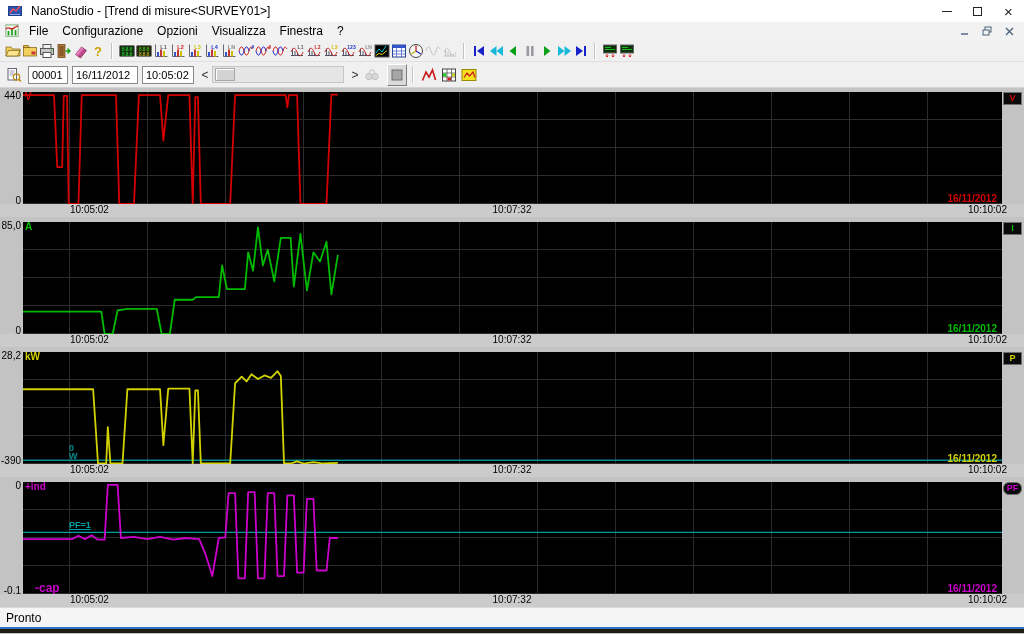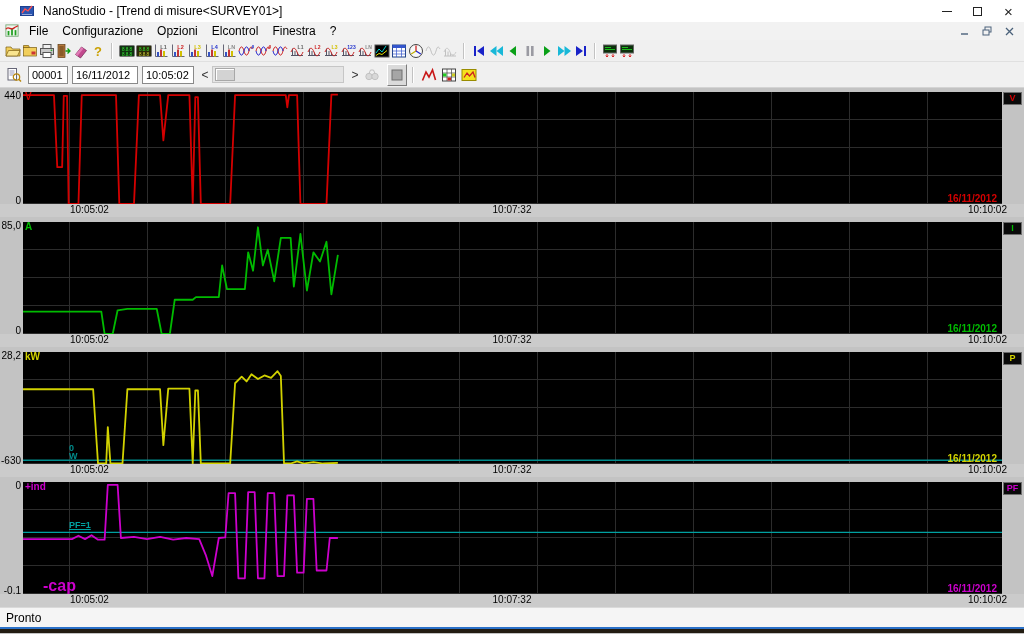--- a/index.html
+++ b/index.html
@@ -1,20 +1,20 @@
 <!DOCTYPE html>
 <html><head>
 <meta charset="utf-8">
 <style>
   *{margin:0;padding:0;box-sizing:border-box}
   html,body{width:1024px;height:634px;overflow:hidden}
   body{font-family:"Liberation Sans",sans-serif;background:#c3c3c3;color:#000}
 
   
-  .titlebar{height:22px;background:#ffffff;display:flex;align-items:center;padding:0 0 0 19px;font-size:12px}
+  .titlebar{height:22px;background:#ffffff;display:flex;align-items:center;padding:0 0 0 7px;font-size:12px}
   .title-icon{width:16px;height:16px;display:inline-flex}
   .title-text{margin-left:8px;white-space:nowrap}
   .win-btns{margin-left:auto;display:flex;height:100%}
   .wbtn{width:31px;height:100%;display:flex;align-items:center;justify-content:center;color:#222}
   .glyph-min{width:10px;border-top:1px solid #222;display:inline-block}
   .glyph-max{width:9px;height:9px;border:1px solid #222;display:inline-block}
   .glyph-close{font-size:15px;line-height:1}
 
   .menubar{height:18px;background:#f2f2f2;display:flex;align-items:center;font-size:12px;padding-left:4px}
   .menu-icon{width:16px;height:14px;display:inline-flex;margin-right:2px}
@@ -44,21 +44,21 @@
   .ygutter{width:23px;position:relative;font-size:10px;flex:none}
   .ytop{position:absolute;top:-2px;right:2px;white-space:nowrap}
   .ybot{position:absolute;bottom:-2px;right:2px;white-space:nowrap}
   .plot{flex:1 1 auto;position:relative;background:#000;
         background-image:
           repeating-linear-gradient(to bottom, transparent 0, transparent 27px, #2c2c2c 27px, #2c2c2c 28px),
           repeating-linear-gradient(to right,  transparent 0, transparent 77px, #2c2c2c 77px, #2c2c2c 78px);
         background-position:0 0,-31px 0}
   svg.trace{position:absolute;left:0;top:0;width:100%;height:100%}
   .unit{position:absolute;top:-1px;left:2px;font-size:10px;font-weight:bold}
-  .inner-bottom{position:absolute;bottom:-1px;left:20px;font-size:16px;font-weight:bold}
+  .inner-bottom{position:absolute;bottom:-1px;left:12px;font-size:12px;font-weight:bold}
   .pdate{position:absolute;bottom:0;right:5px;font-size:10px;font-weight:bold}
   .ref-label{position:absolute;font-size:9px;line-height:8px;font-weight:bold}
   .ref-kw{left:46px;bottom:4px}
   .ref-pf{left:46px;top:39px}
   .rgutter{width:22px;position:relative;flex:none}
   .badge{position:absolute;top:0;left:1px;width:19px;height:13px;background:#0a0a0a;border:1px solid #6e6e6e;font-size:9px;font-weight:bold;text-align:center;line-height:11px}
   .taxis{height:13px;background:#cbcbcb;position:relative;font-size:10px}
   .t0{position:absolute;left:70px;top:0}
   .t1{position:absolute;left:50%;top:0;transform:translateX(-50%)}
   .t2{position:absolute;right:17px;top:0}
@@ -105,21 +105,21 @@
         <rect x="3" y="8" width="2" height="5" fill="#22a022"></rect>
         <rect x="7" y="5" width="2" height="8" fill="#22a022"></rect>
         <rect x="11" y="7" width="2" height="6" fill="#22a022"></rect>
         <path d="M1 6C4 1 7 9 11 4l4-2" stroke="#d02020" fill="none" stroke-width="1.4"></path>
       </svg>
   </span>
   <span id="menu-items" style="display:flex;height:100%">
       <span class="menu-item">File</span>
       <span class="menu-item">Configurazione</span>
       <span class="menu-item">Opzioni</span>
-      <span class="menu-item">Elcontrol</span>
+      <span class="menu-item">Visualizza</span>
       <span class="menu-item">Finestra</span>
       <span class="menu-item">?</span>
     </span>
   <span class="mdi-btns">
     <span class="mdi-btn">
         <svg width="10" height="10" viewBox="0 0 10 10">
           <path d="M1 8h7" stroke="#4a617a" stroke-width="1.4"></path>
         </svg>
       </span>
     <span class="mdi-btn">
@@ -488,21 +488,21 @@
       <span class="t0">10:05:02</span>
       <span class="t1">10:07:32</span>
       <span class="t2">10:10:02</span>
     </div>
   </div>
 
   <div class="chart-block">
     <div class="chart-row">
       <div class="ygutter">
         <span class="ytop">28,2</span>
-        <span class="ybot">-630</span>
+        <span class="ybot">-390</span>
       </div>
       <div class="plot">
         <svg class="trace" viewBox="0 0 980 112" preserveAspectRatio="none">
             <line x1="0" y1="108.21" x2="980" y2="108.21" stroke="#008b8b" stroke-width="1.4" vector-effect="non-scaling-stroke"></line>
             <polyline points="0.0,37.27 70.2,37.27 75.1,111.52 83.3,111.52 84.9,75.15 87.5,111.52 99.6,111.52 104.5,37.27 137.2,37.27 140.5,93.18 145.4,36.67 166.6,36.67 169.9,111.52 172.5,38.48 175.1,38.48 178.0,111.52 207.4,111.52 212.3,31.26 218.9,24.65 223.8,29.46 228.7,22.24 235.2,27.05 241.7,23.45 248.3,25.85 254.8,19.24 258.1,24.05 261.3,111.52 267.9,111.52 274.4,109.41 280.9,111.52 290.7,110.02 300.5,111.52 315.2,110.92" fill="none" stroke="#d2d200" stroke-width="1.8" stroke-linejoin="round" vector-effect="non-scaling-stroke"></polyline>
           </svg>
         <span class="unit series-colored" style="color: rgb(210, 210, 0);">kW</span>
         <span class="ref-label ref-kw ref-colored" style="color: rgb(0, 139, 139);">
           <span style="display:block">0</span>
           <span style="display:block">W</span>
@@ -530,21 +530,21 @@
         <svg class="trace" viewBox="0 0 980 112" preserveAspectRatio="none">
             <line x1="0" y1="50.40" x2="980" y2="50.40" stroke="#00a0a0" stroke-width="1.4" vector-effect="non-scaling-stroke"></line>
             <polyline points="0.0,57.12 49.0,57.12 55.5,53.76 62.1,57.12 68.6,53.20 75.1,57.68 81.7,57.68 84.9,2.80 94.7,2.80 98.0,56.00 111.1,54.88 124.1,57.12 137.2,54.88 150.3,57.68 163.3,56.00 176.4,57.12 182.9,72.80 189.5,94.08 196.0,56.00 202.5,55.44 205.8,11.20 212.3,11.20 215.6,96.32 222.1,96.32 225.4,10.08 231.9,10.08 235.2,96.32 241.7,96.32 245.0,11.20 251.5,11.20 254.8,94.08 261.3,94.08 264.6,13.44 271.1,13.44 274.4,90.72 280.9,90.72 284.2,16.80 290.7,16.80 294.0,88.48 303.8,88.48 307.1,56.00 315.2,56.00" fill="none" stroke="#cc00cc" stroke-width="1.8" stroke-linejoin="round" vector-effect="non-scaling-stroke"></polyline>
           </svg>
         <span class="unit series-colored" style="color: rgb(204, 0, 204);">+ind</span>
         <span class="inner-bottom series-colored" style="color: rgb(204, 0, 204);">-cap</span>
         <span class="ref-label ref-pf ref-colored" style="color: rgb(0, 160, 160); text-decoration: underline;">PF=1</span>
         <span class="pdate series-colored" style="color: rgb(204, 0, 204);">16/11/2012</span>
       </div>
       <div class="rgutter">
-        <span class="badge" style="color: rgb(204, 0, 204);">PF</span>
+        <span class="badge" style="color: rgb(204, 0, 204); border-radius: 6px;">PF</span>
       </div>
     </div>
     <div class="taxis">
       <span class="t0">10:05:02</span>
       <span class="t1">10:07:32</span>
       <span class="t2">10:10:02</span>
     </div>
   </div>
 
 </div>

